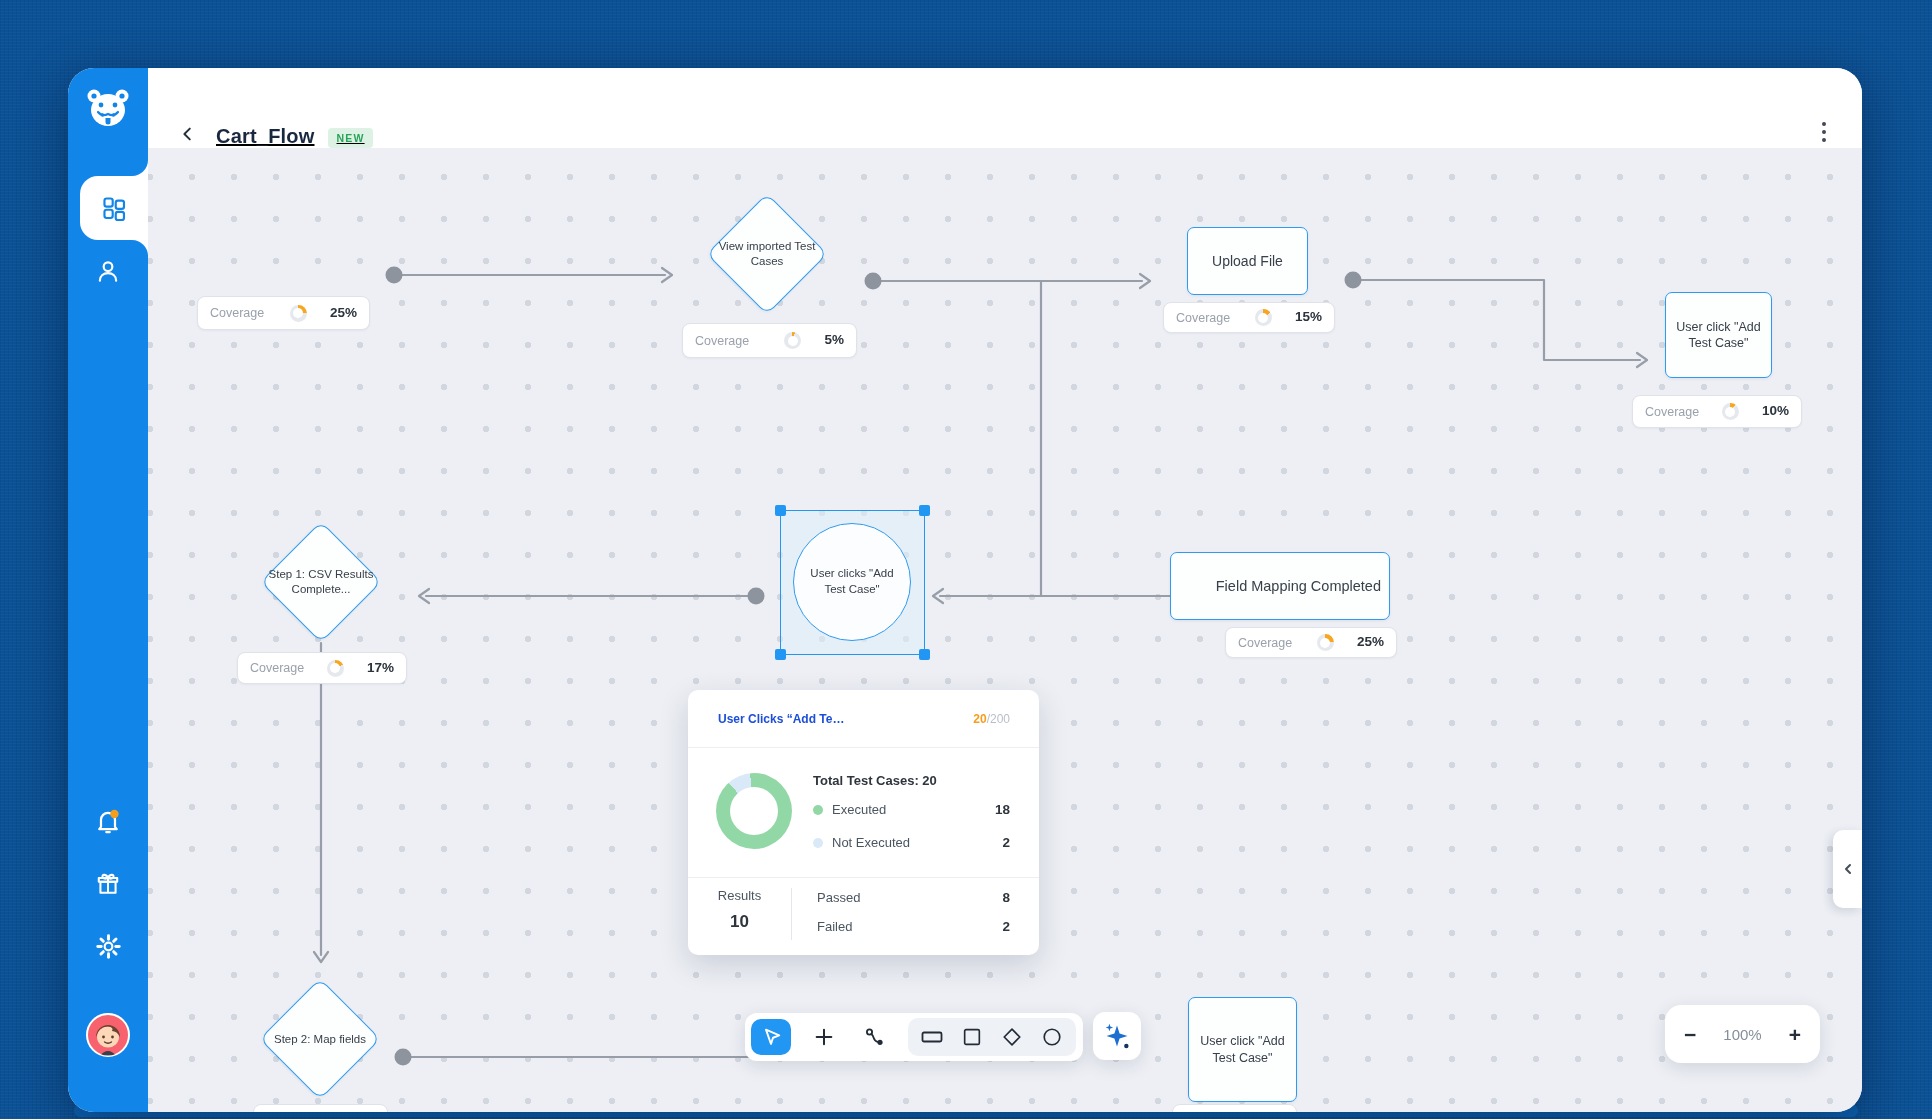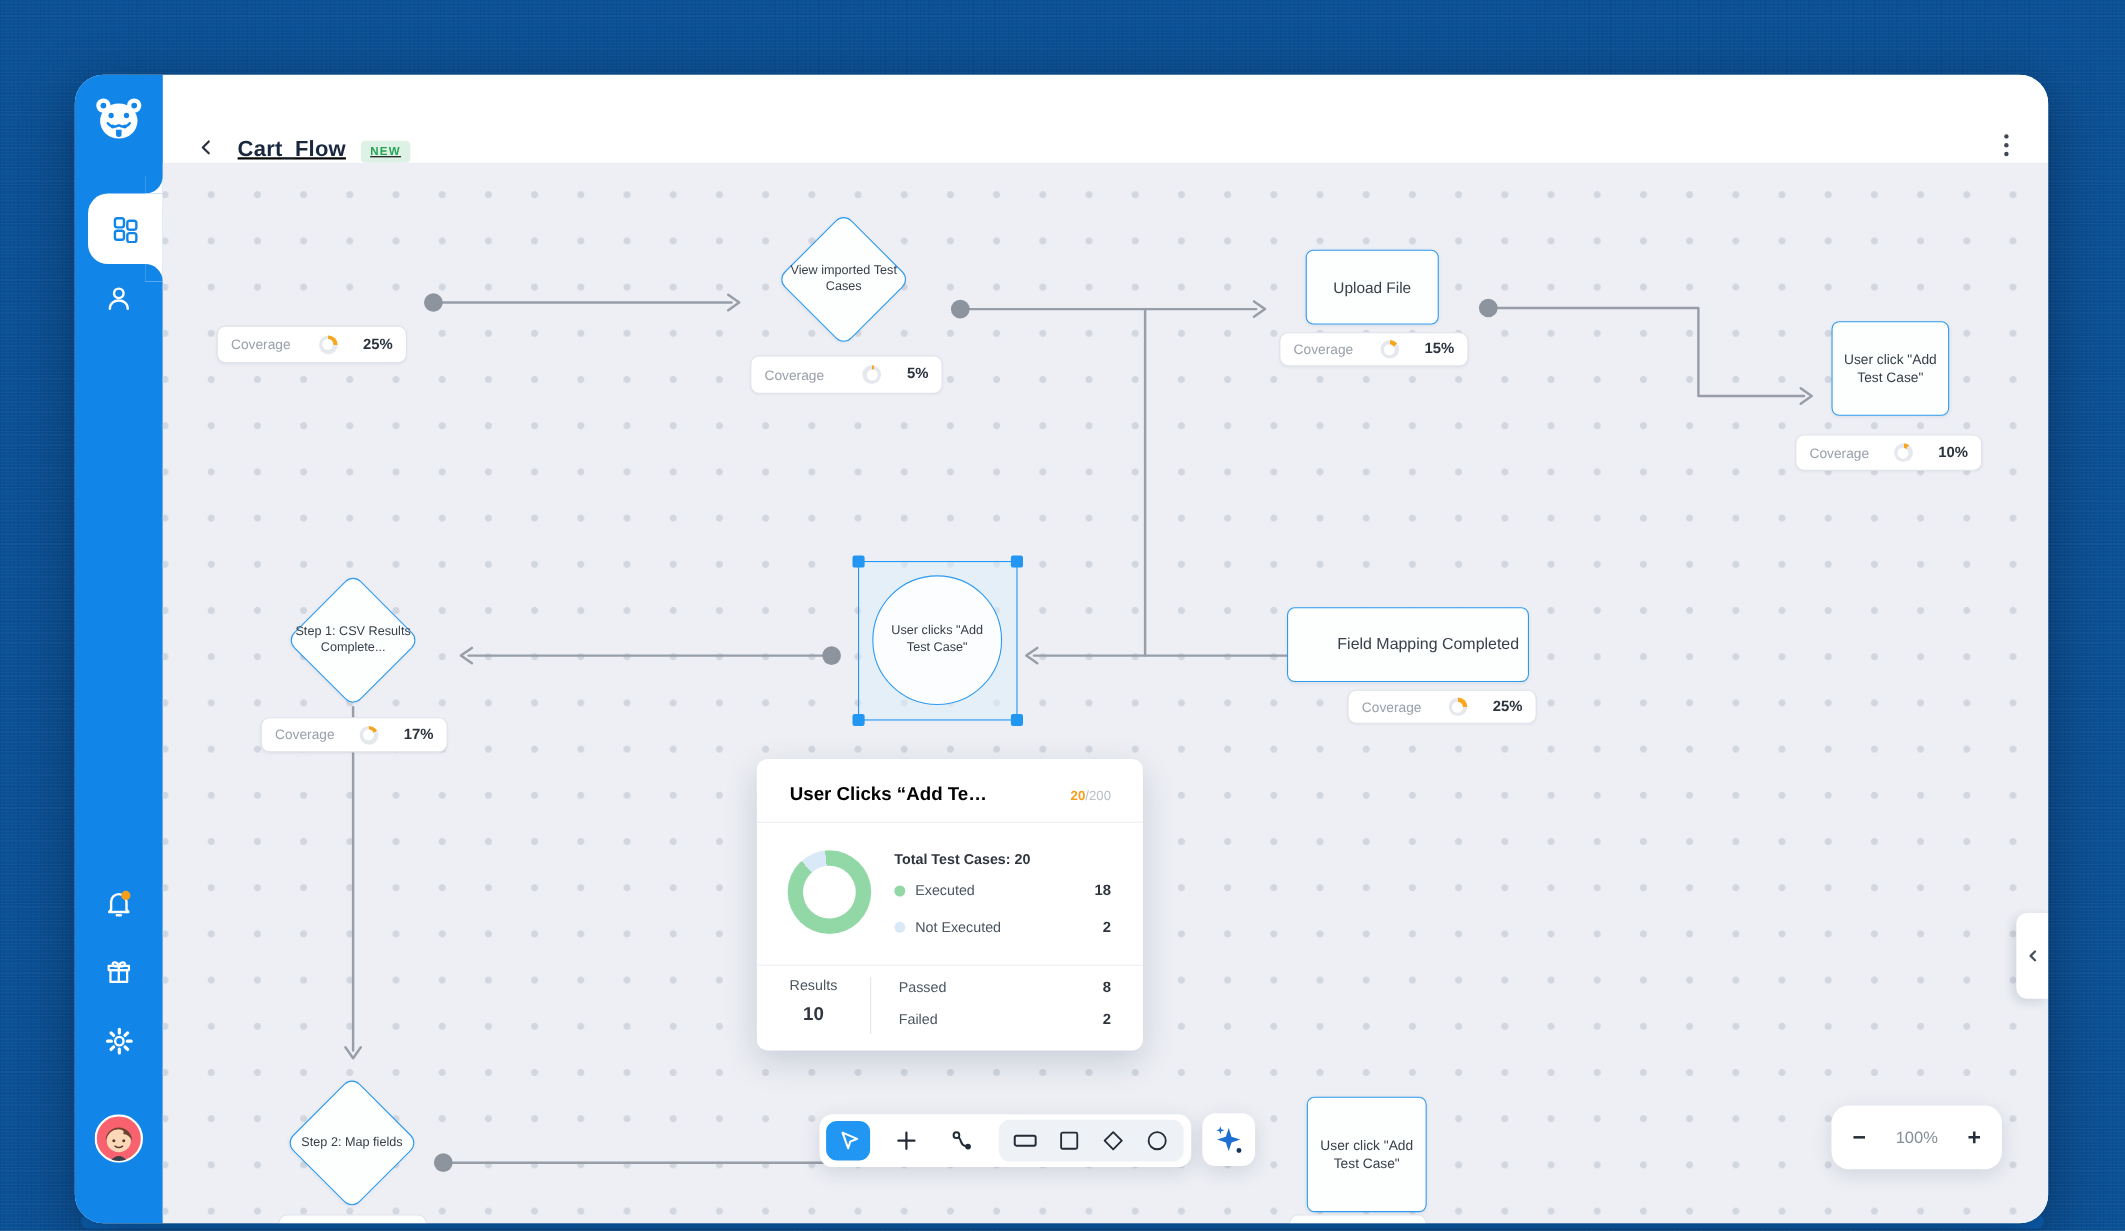--- a/index.html
+++ b/index.html
@@ -90,21 +90,21 @@
   .cov-step1  { left:89px;  top:504px; width:170px; height:32px; }
   .cov-field  { left:1077px; top:479px; width:172px; height:31px; }
   .stub { position:absolute; background:#fff; border:1px solid #dfe2e8; border-radius:8px 8px 0 0; height:16px; }
   .stub-step2 { left:105px; top:956px; width:135px; }
   .stub-ucb   { left:1024px; top:956px; width:125px; }
 
   
   .popup { position:absolute; left:540px; top:542px; width:351px; height:265px; background:#fff; border-radius:10px;
            box-shadow:0 10px 30px rgba(20,40,70,.16); }
   .popup .p-head { position:absolute; left:30px; right:29px; top:22px; display:flex; align-items:baseline; }
-  .p-title { font-size:17px; font-weight:700; color:#000000;text-align:right; }
+  .p-title { font-size:12px; font-weight:700; color:#1d4ed8;text-align:right; }
   .p-score { margin-left:auto; font-size:12px; }
   .p-score .cur { color:#f59e1b; font-weight:700; }
   .p-score .tot { color:#b9bfc8; }
   .p-div1 { position:absolute; left:0; right:0; top:57px; border-top:1px solid #eceef1; }
   .donut { position:absolute; left:28px; top:83px; width:76px; height:76px; border-radius:50%; }
   .donut::after { content:""; position:absolute; inset:14px; background:#fff; border-radius:50%; }
   .p-sum { position:absolute; left:125px; top:83px; font-size:13px; font-weight:700; color:#2e353d; }
   .p-row { position:absolute; left:125px; right:29px; display:flex; align-items:center; gap:9px; font-size:13px; color:#4a5560; }
   .p-row .dot { width:10px; height:10px; border-radius:50%; flex:none; }
   .p-row .val { margin-left:auto; font-size:13.5px; font-weight:700; color:#2e353d; }

